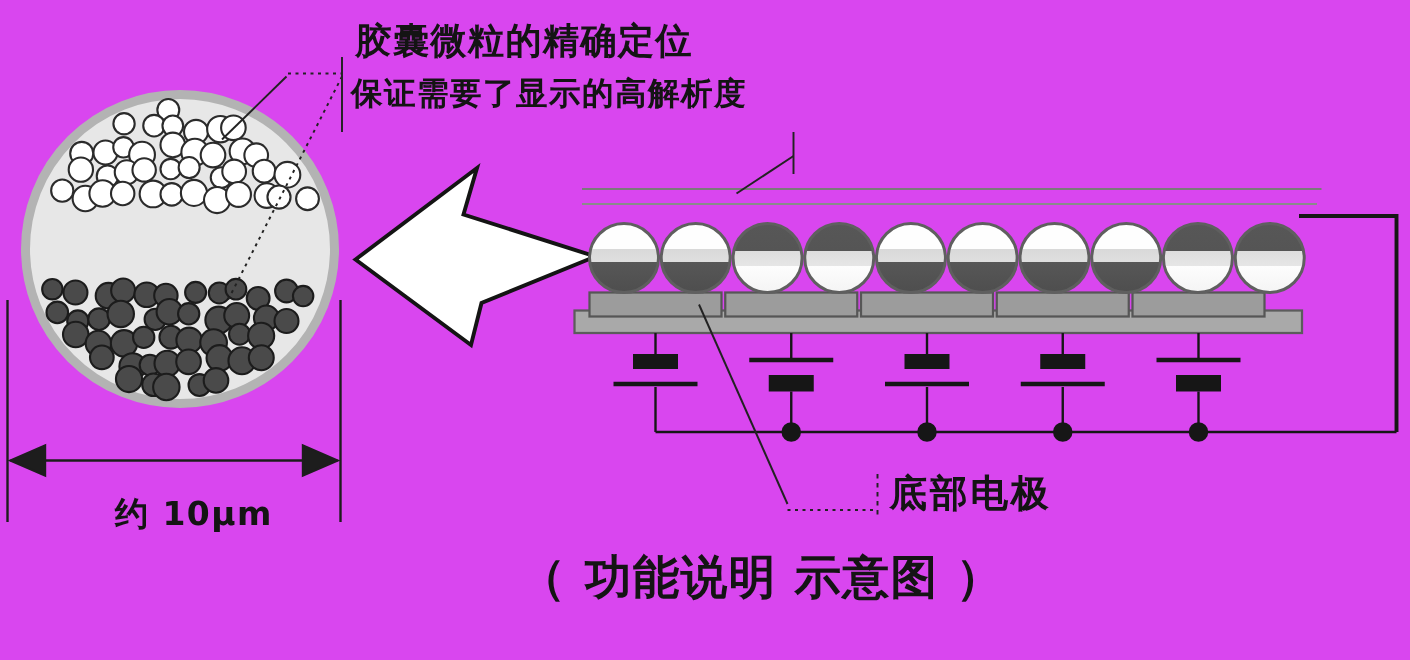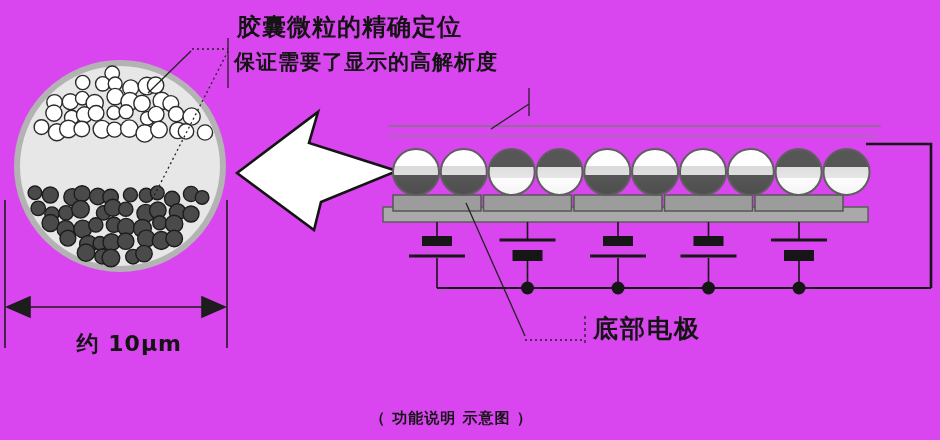--- a/index.html
+++ b/index.html
@@ -5,21 +5,21 @@
   html,body{margin:0;padding:0;background:#fff;}
   .stage{position:relative;width:940px;height:440px;background:#d946ef;overflow:hidden;
          font-family:"DejaVu Sans",sans-serif;text-decoration:underline;}
   .stage svg{position:absolute;left:0;top:0;}
   .lbl{position:absolute;color:#141414;font-weight:600;white-space:nowrap;line-height:1.1;}
   .note1{left:237px;top:14px;font-size:24px;letter-spacing:1px;}
   .note2{left:234px;top:51px;font-size:21px;letter-spacing:1px;}
   .top-el{left:537px;top:87px;font-size:24px;letter-spacing:2px;}
   .bot-el{left:593px;top:315px;font-size:25px;letter-spacing:2px;}
   .size-lbl{left:58px;top:316px;width:124px;text-align:right;font-size:22px;letter-spacing:1px;margin-top:16px;}
-  .caption{left:346px;top:410px;font-size:15px;font-weight:700;letter-spacing:1px;margin-left:24px;}
+  .caption{left:346px;top:368px;font-size:31px;font-weight:700;letter-spacing:1px;}
   .watermark{left:752px;top:398px;font-size:24px;font-weight:700;color:#fff;
              text-shadow:-1px -1px 0 #c9c9c9, 2px 2px 0 #8f8f8f, 1px 1px 0 #9a9a9a;}
 </style>
 </head>
 <body>
 
 <div class="stage">
 
   <svg width="940" height="440" viewBox="0 0 940 440">
     <defs>

